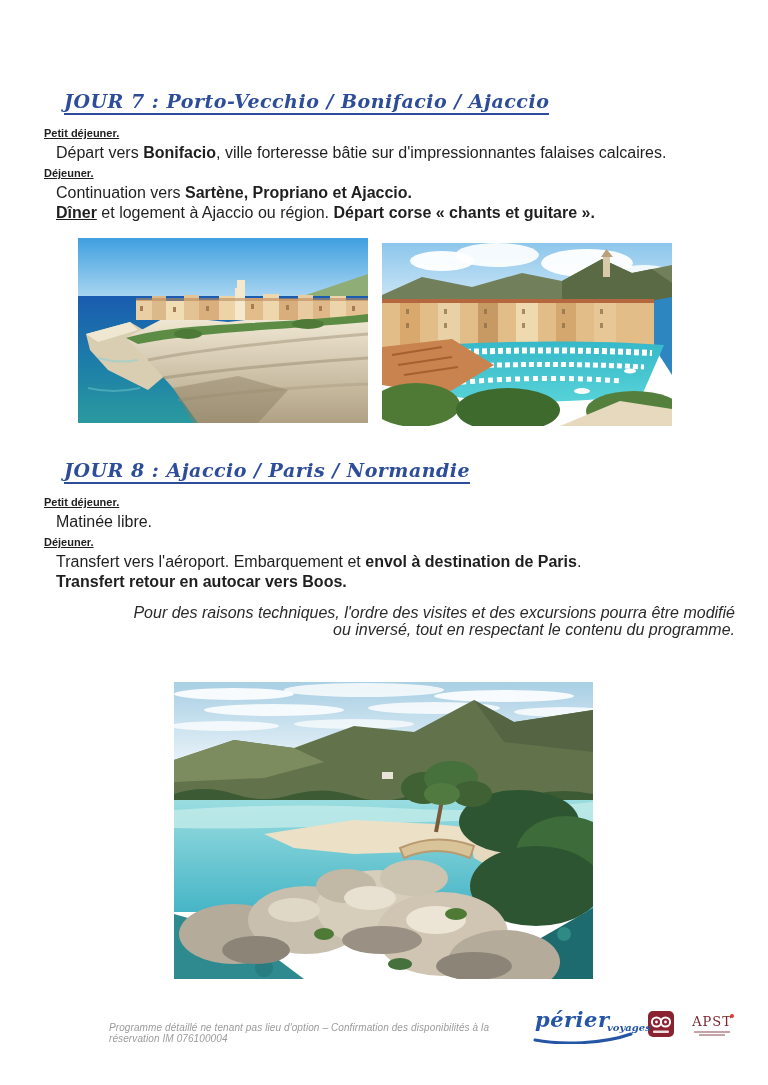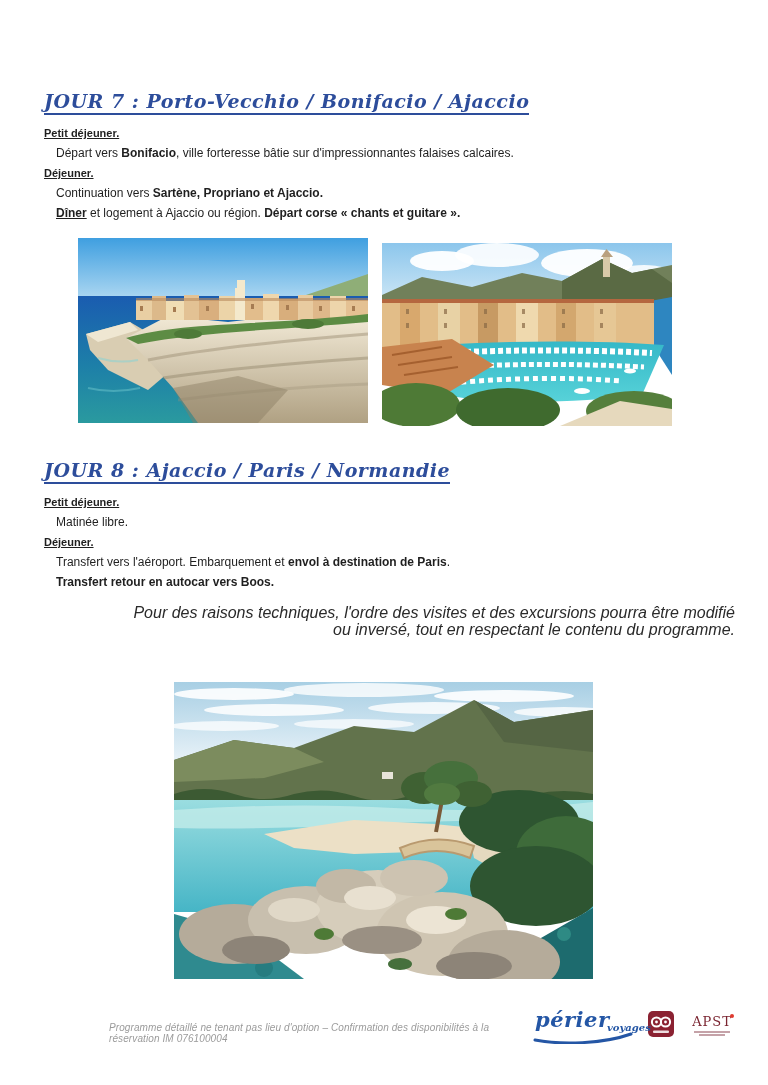--- a/index.html
+++ b/index.html
@@ -13,24 +13,24 @@
   .content { padding:90px 33px 0 44px; }
 
   .titleblock { margin-bottom:8px; }
   .day-title {
     display:inline-block;
     font-family:"DejaVu Serif", serif;
     font-style:italic; font-weight:bold;
     font-size:19px; line-height:22px;
     color:#2d4d9b;
     border-bottom:2px solid #2d4d9b;
-    padding-bottom:1px; letter-spacing:0.5px;
+    padding-bottom:1px; letter-spacing:0.5px;margin-left:20px;
   }
   .lbl { font-weight:bold; text-decoration:underline; font-size:11px; line-height:20px; }
-  .line { font-size:12px; line-height:20px;padding-left:12px; }
+  .line { font-size:16px; line-height:20px;padding-left:12px; }
   .line b { font-weight:bold; }
   .u { text-decoration:underline; }
 
   .photo-row { display:flex; margin:15px 0 0 34px; }
   .photo-row svg, .beach-wrap svg { display:block; }
   .photo2 { margin-left:14px; margin-top:5px; }
 
   .sec8 { margin-top:33px; }
 
   .note {

